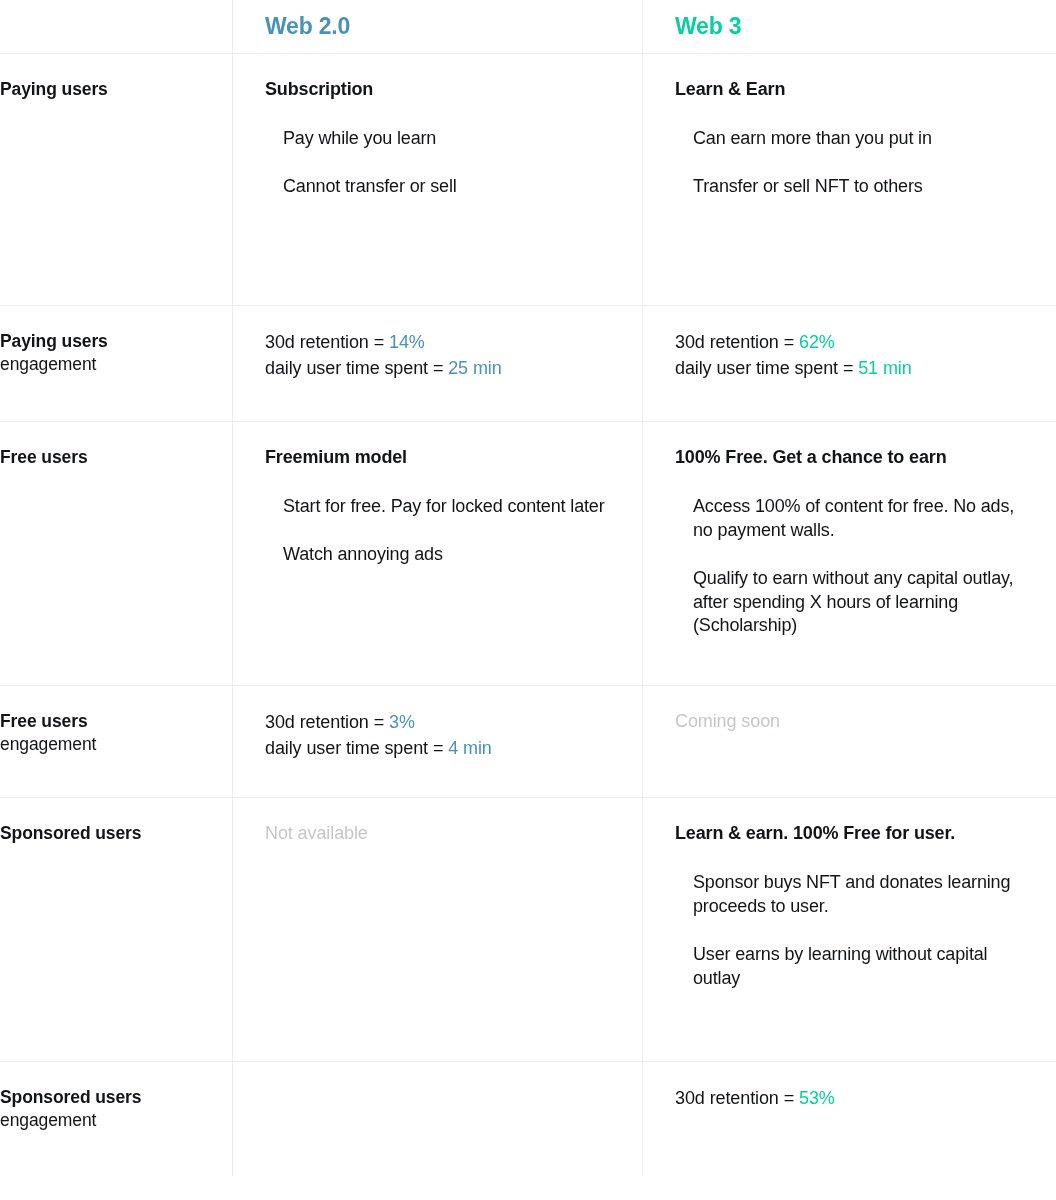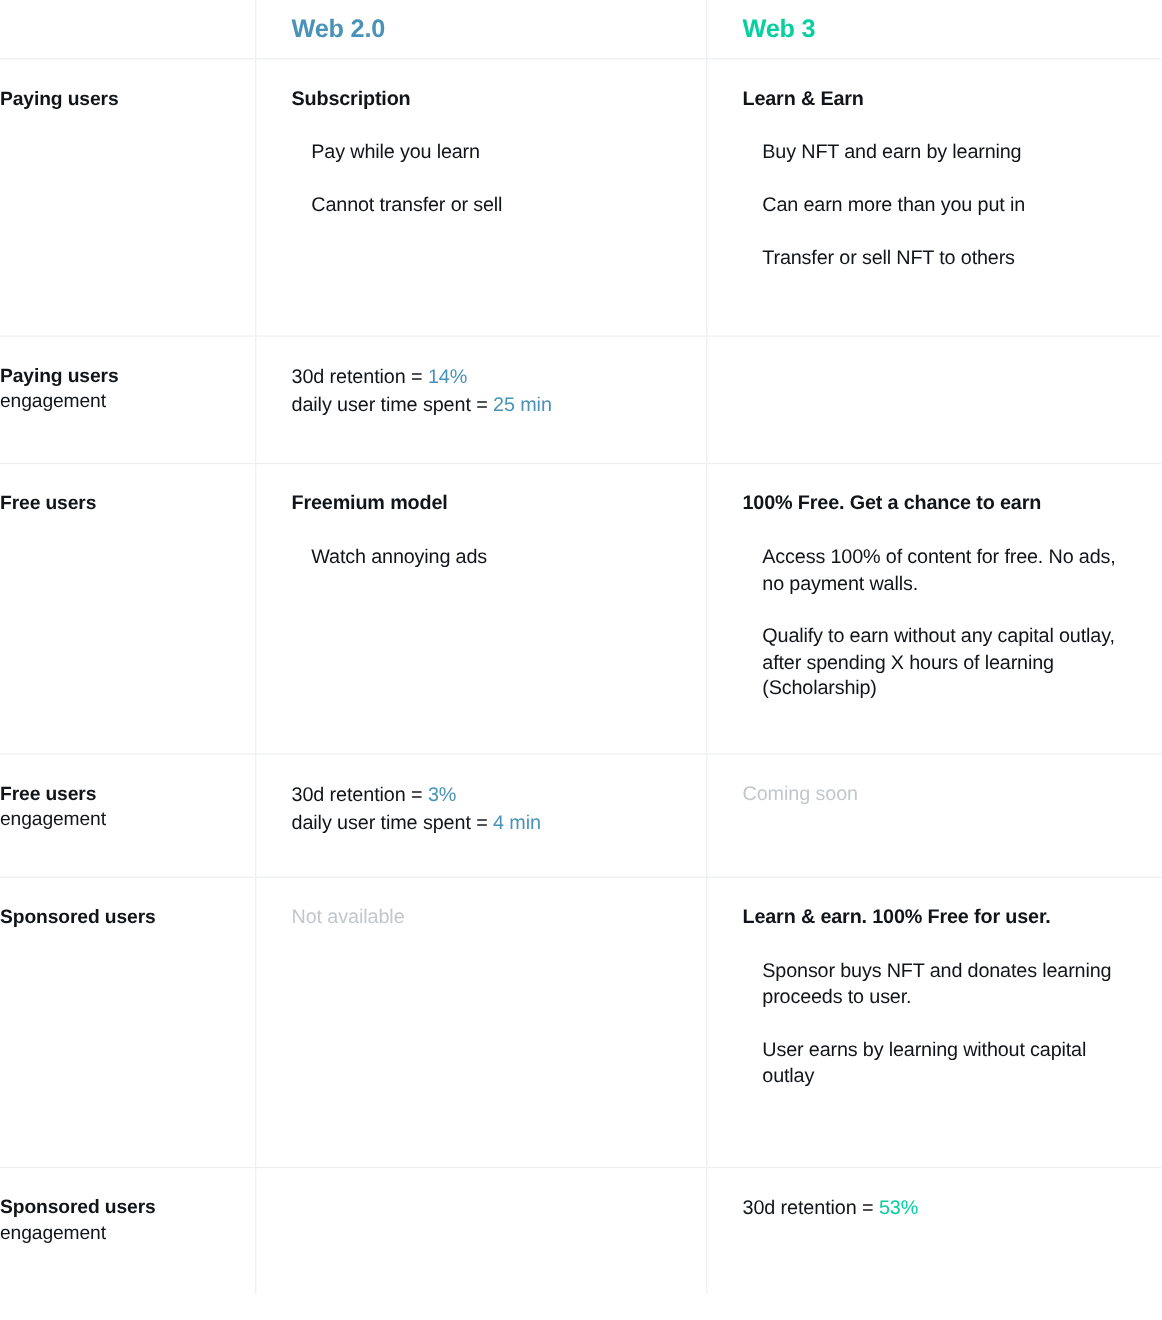--- a/index.html
+++ b/index.html
@@ -171,24 +171,20 @@
           <span class="bullet-bar web2"></span>
           <span class="bullet-text">Cannot transfer or sell</span>
         </div>
       </div>
     </div>
     <div class="cell-web3">
       <div class="cell-heading">Learn &amp; Earn</div>
       <div class="bullet-list">
         <div class="bullet-item">
           <span class="bullet-bar web3"></span>
-          <span class="bullet-text">Buy NFT and earn by learning</span>
-        </div>
-        <div class="bullet-item">
-          <span class="bullet-bar web3"></span>
           <span class="bullet-text">Can earn more than you put in</span>
         </div>
         <div class="bullet-item">
           <span class="bullet-bar web3"></span>
           <span class="bullet-text">Transfer or sell NFT to others</span>
         </div>
       </div>
     </div>
   </div>
 
@@ -200,29 +196,43 @@
     <div class="cell-web2">
       <div class="metrics">
         <div class="metric-line">
           <span>30d retention = </span><span class="metric-value web2">14%</span>
         </div>
         <div class="metric-line">
           <span>daily user time spent = </span><span class="metric-value web2">25 min</span>
         </div>
       </div>
     </div>
+    <div class="cell-web3">
+      <div class="metrics">
+        <div class="metric-line">
+          <span>30d retention = </span><span class="metric-value web3">62%</span>
+        </div>
+        <div class="metric-line">
+          <span>daily user time spent = </span><span class="metric-value web3">51 min</span>
+        </div>
+      </div>
+    </div>
   </div>
 
   <div class="trow row-free">
     <div class="cell-label">
       <div class="row-label-main">Free users</div>
     </div>
     <div class="cell-web2">
       <div class="cell-heading">Freemium model</div>
       <div class="bullet-list">
+        <div class="bullet-item">
+          <span class="bullet-bar web2"></span>
+          <span class="bullet-text">Start for free. Pay for locked content later</span>
+        </div>
         <div class="bullet-item">
           <span class="bullet-bar web2"></span>
           <span class="bullet-text">Watch annoying ads</span>
         </div>
       </div>
     </div>
     <div class="cell-web3">
       <div class="cell-heading">100% Free. Get a chance to earn</div>
       <div class="bullet-list">
         <div class="bullet-item">

